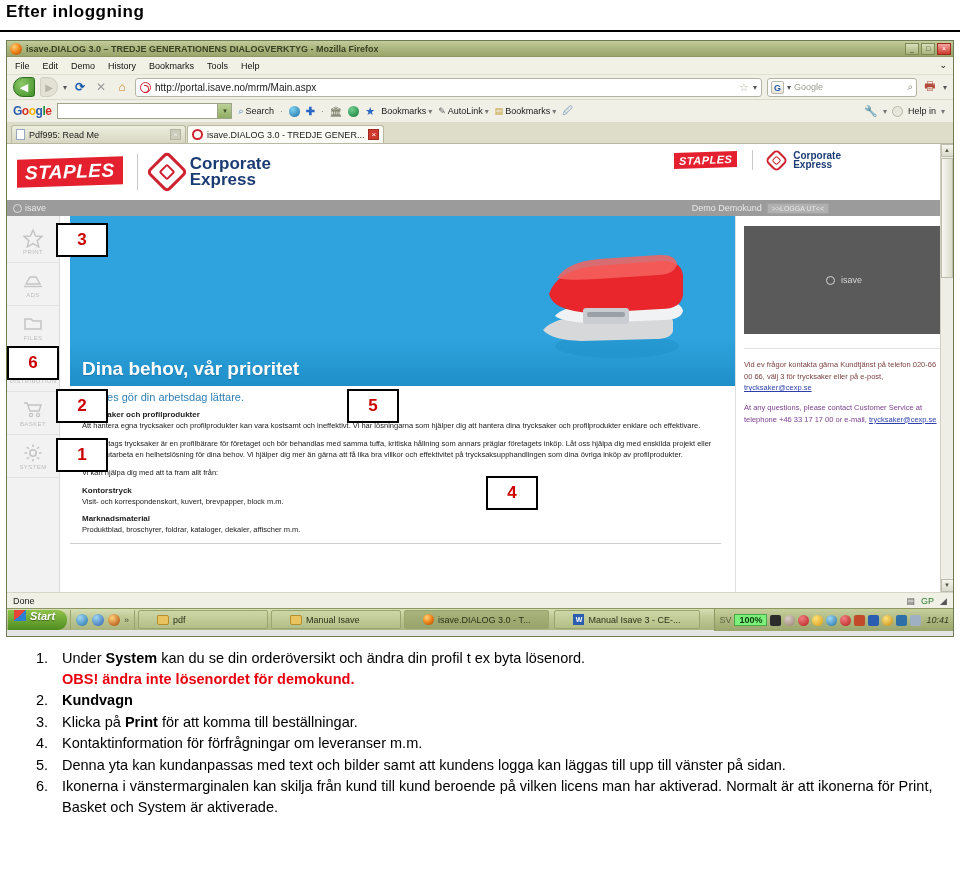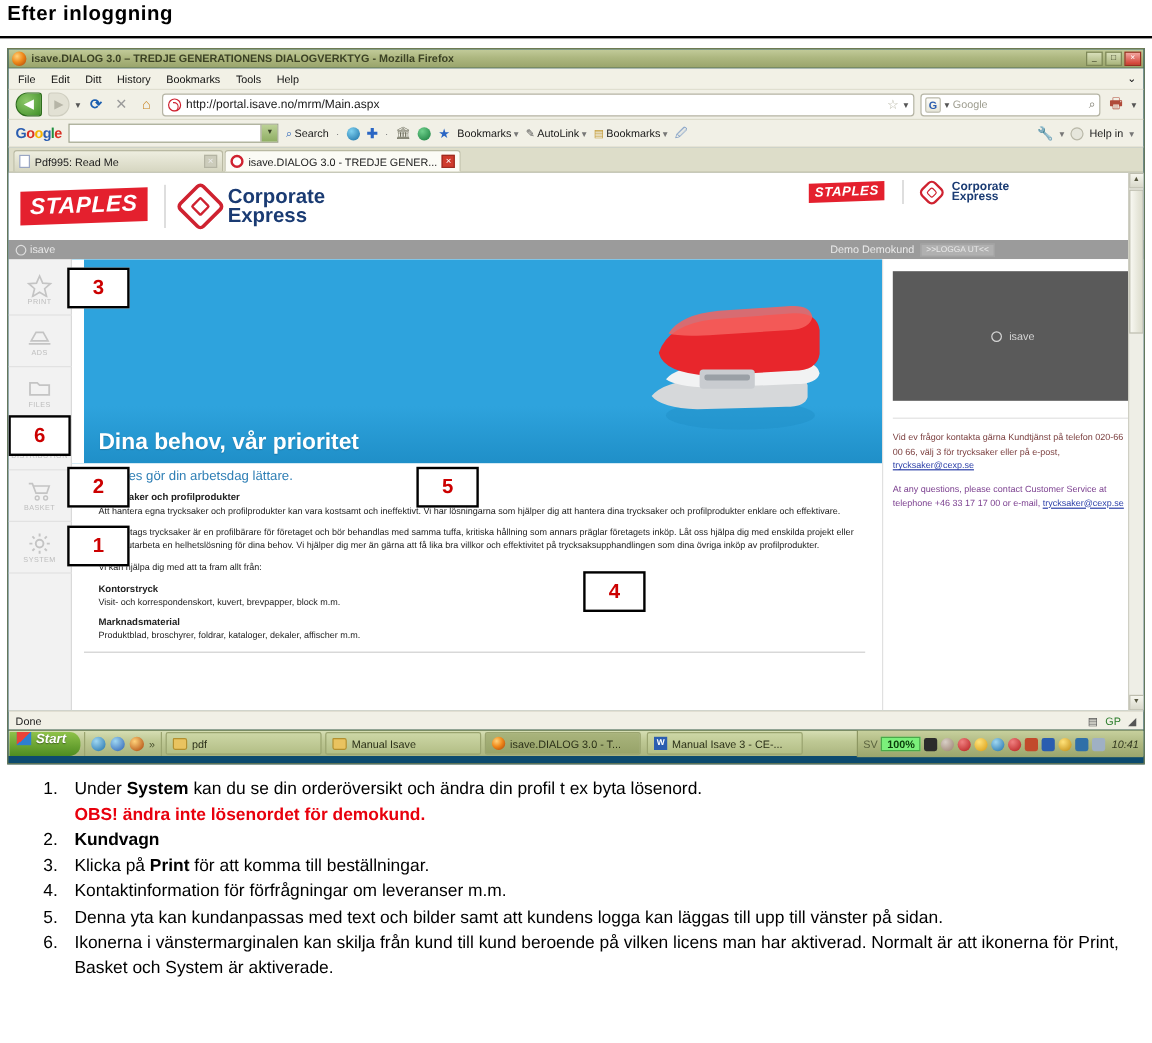--- a/index.html
+++ b/index.html
@@ -21,21 +21,21 @@
   .doc-rule {
     position: absolute; left: 0; top: 30px; width: 960px; height: 2px;
     background: #000;
   }
 
   
   .shot {
     position: absolute; left: 6px; top: 40px;
     width: 948px; height: 597px;
     border: 1px solid #6f7b52;
-    background: #0c4a6e;
+    background: #e5e5e5;
     overflow: hidden;
   }
 
   
   .titlebar {
     position: relative; height: 16px;
     background: linear-gradient(to bottom,#c3cc9b 0%,#aeb881 45%,#9aa56c 100%);
     display: flex; align-items: center;
     border-bottom: 1px solid #8d9762;
   }
@@ -327,21 +327,21 @@
   .quick {
     display: flex; align-items: center; gap: 4px; padding: 0 5px;
     border-left: 1px solid #9aa46f; border-right: 1px solid #9aa46f;
     height: 20px;
   }
   .q-ico { width: 12px; height: 12px; border-radius: 50%; }
   .tb-task {
     height: 19px; min-width: 130px; max-width: 160px;
     background: linear-gradient(to bottom,#cdd7a6,#b3be86);
     border: 1px solid #9aa46f; border-radius: 2px;
-    display: flex; align-items: center; gap: 4px; padding: 0 5px;
+    display: flex; align-items: center; gap: 4px; padding: 0 18px;
     font-size: 9px; color: #2b3018; overflow: hidden;
   }
   .tb-task.active { background: linear-gradient(to bottom,#a9b47c,#97a369); }
   .task-label { white-space: nowrap; overflow: hidden; text-overflow: ellipsis; }
   .folder-ico {
     width: 12px; height: 10px; flex: none;
     background: #e9c35f; border: 1px solid #b3902f; border-radius: 1px 2px 2px 2px;
   }
   .ff-ico {
     width: 11px; height: 11px; border-radius: 50%; flex: none;
@@ -400,21 +400,21 @@
       <div class="tb-buttons">
         <div class="tb-btn">_</div>
         <div class="tb-btn">□</div>
         <div class="tb-btn close">×</div>
       </div>
     </div>
 
     <div class="menubar">
       <span>File</span>
       <span>Edit</span>
-      <span>Ditt</span>
+      <span>Demo</span>
       <span>History</span>
       <span>Bookmarks</span>
       <span>Tools</span>
       <span>Help</span>
       <span class="menu-right-dots">⌄</span>
     </div>
 
     <div class="navbar">
       <div class="nav-back">◀</div>
       <div class="nav-fwd">▶</div>

